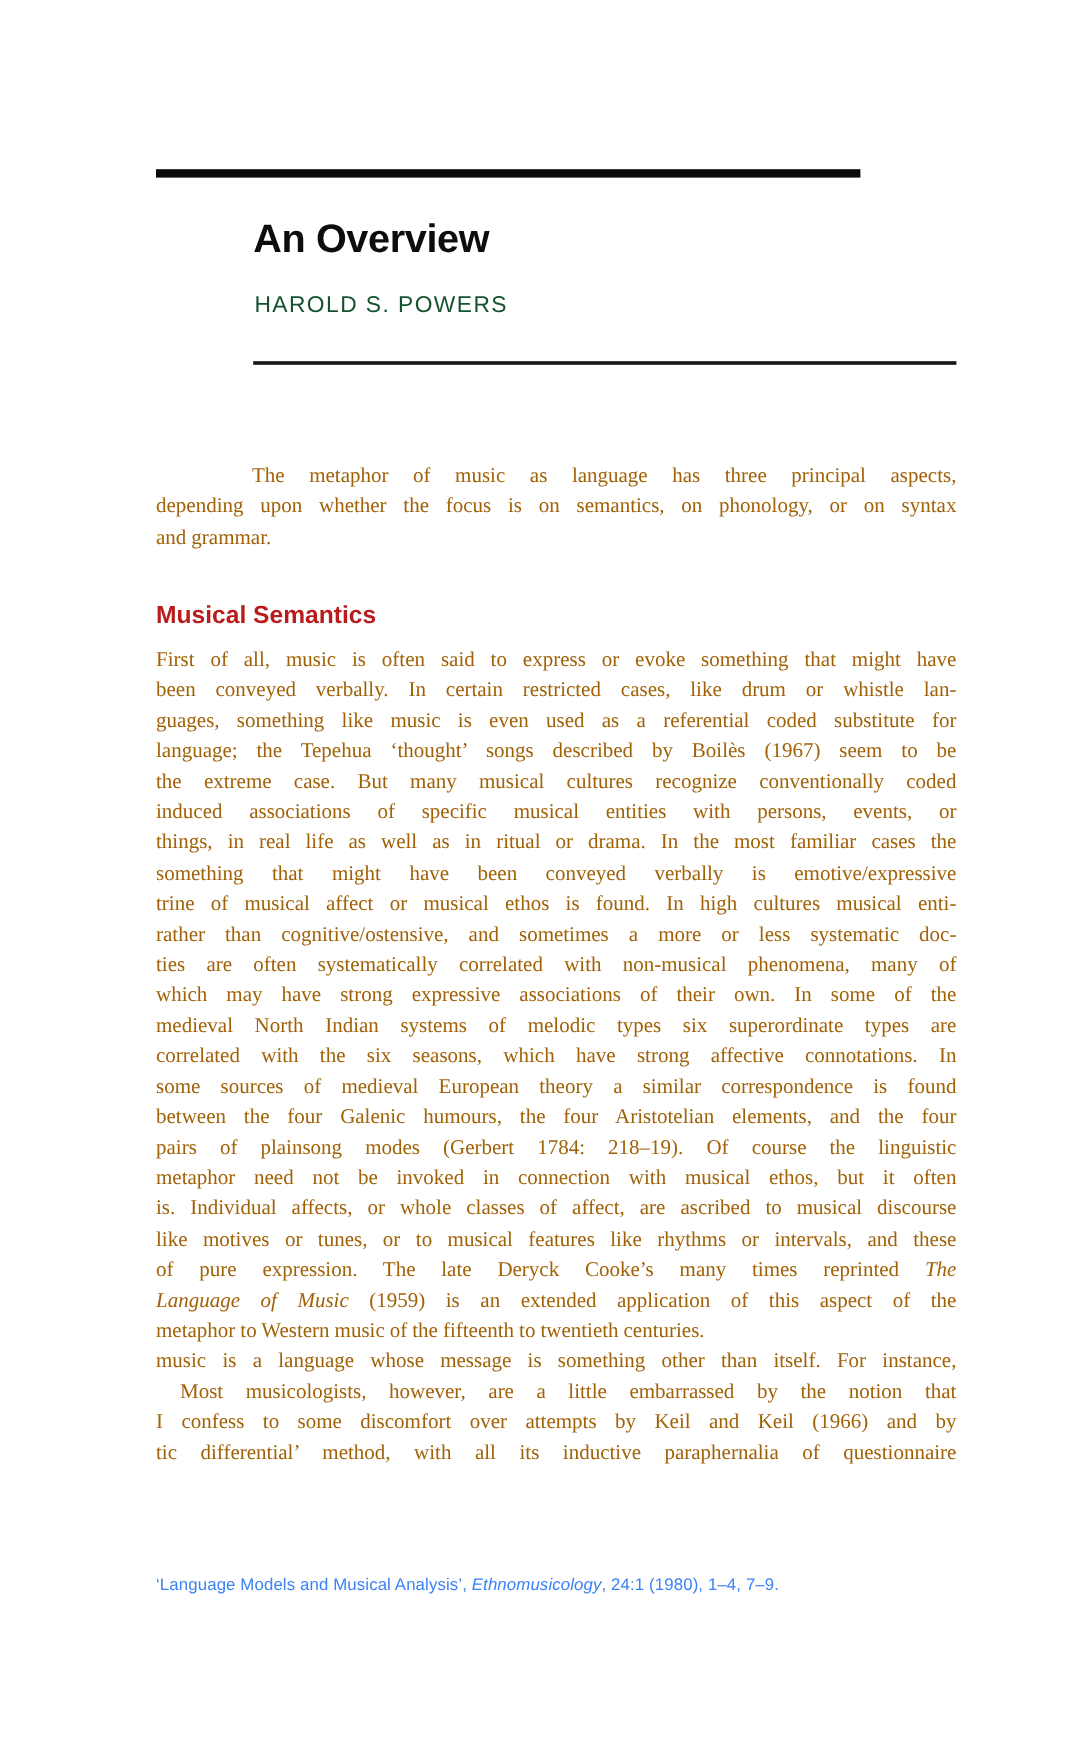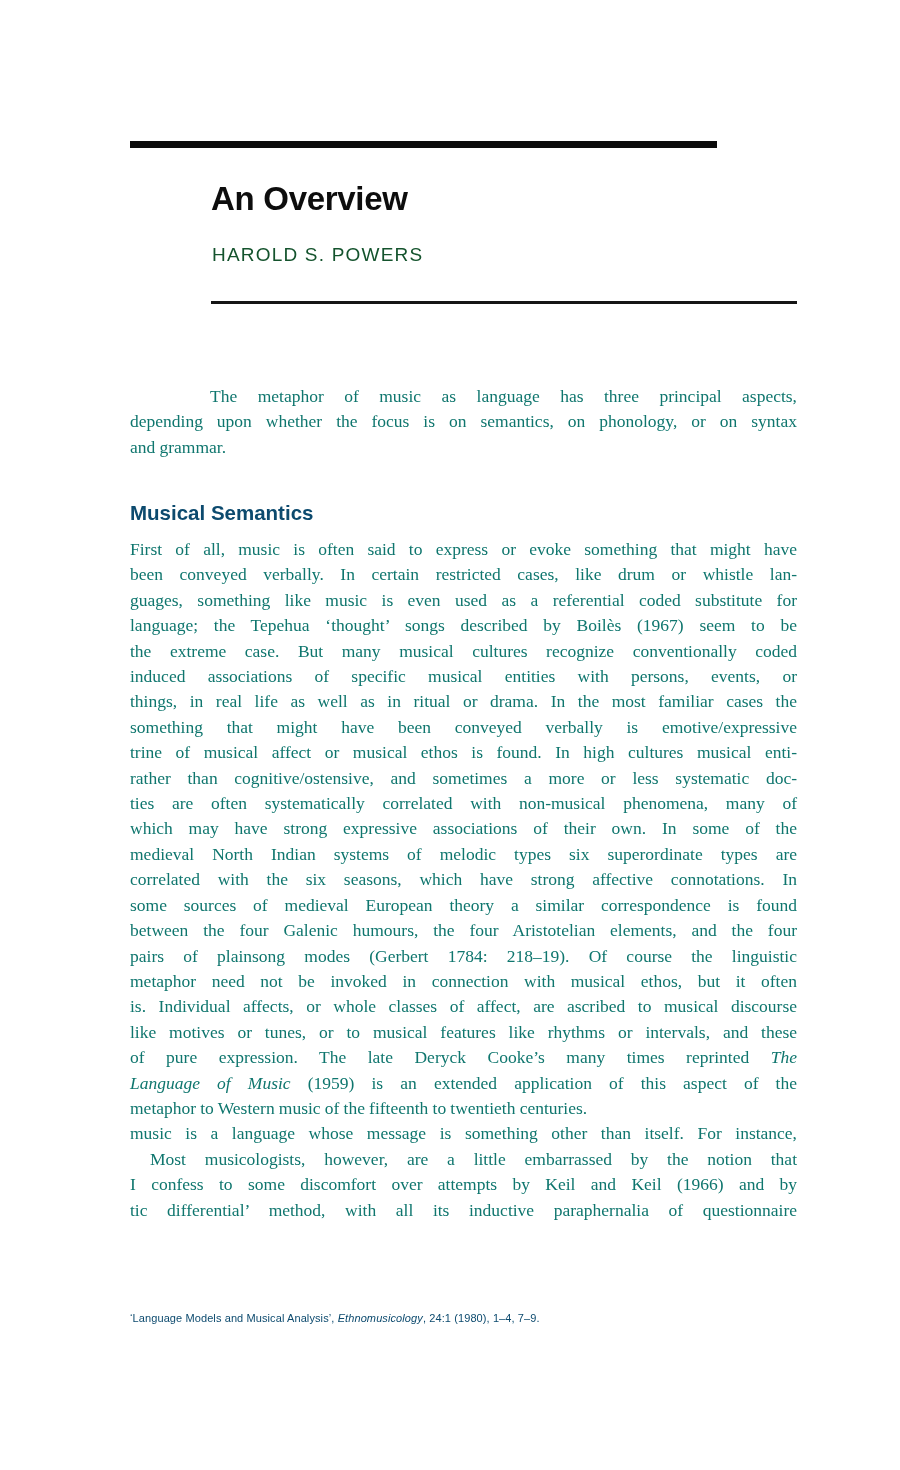--- a/index.html
+++ b/index.html
@@ -42,49 +42,49 @@
     letter-spacing: 1.2px;
     color: #14532d;
     white-space: nowrap;
   }
   .section-heading {
     position: absolute;
     top: 501px; left: 130px;
     font-family: "Liberation Sans", sans-serif;
     font-weight: bold;
     font-size: 20.5px;
-    color: #0c4a6e;
+    color: #b91c1c;
     white-space: nowrap;
   }
   .textblock {
     position: absolute;
     left: 130px;
     width: 667px;
     font-size: 17.5px;
     line-height: 25.4px;
-    color: #0f766e;
+    color: #a16207;
     word-spacing: -0.2px;
   }
   .intro-block  { top: 384px; }
   .body-block   { top: 537px; }
   .ln {
     text-align: justify;
     text-align-last: justify;
   }
   .ln.last { text-align-last: left; }
   .ind-lg { padding-left: 80px; }
   .ind-sm { padding-left: 20px; }
   .it { font-style: italic; }
   .footnote {
     position: absolute;
     top: 1312px; left: 130px;
     width: 667px;
     font-family: "Liberation Sans", sans-serif;
-    font-size: 11px;
-    color: #0c4a6e;
+    font-size: 14px;
+    color: #3b82f6;
     letter-spacing: 0.1px;
   }
 </style>
 </head>
 <body>
 
 <div class="page">
 
   <div class="rule-thick"></div>
 

